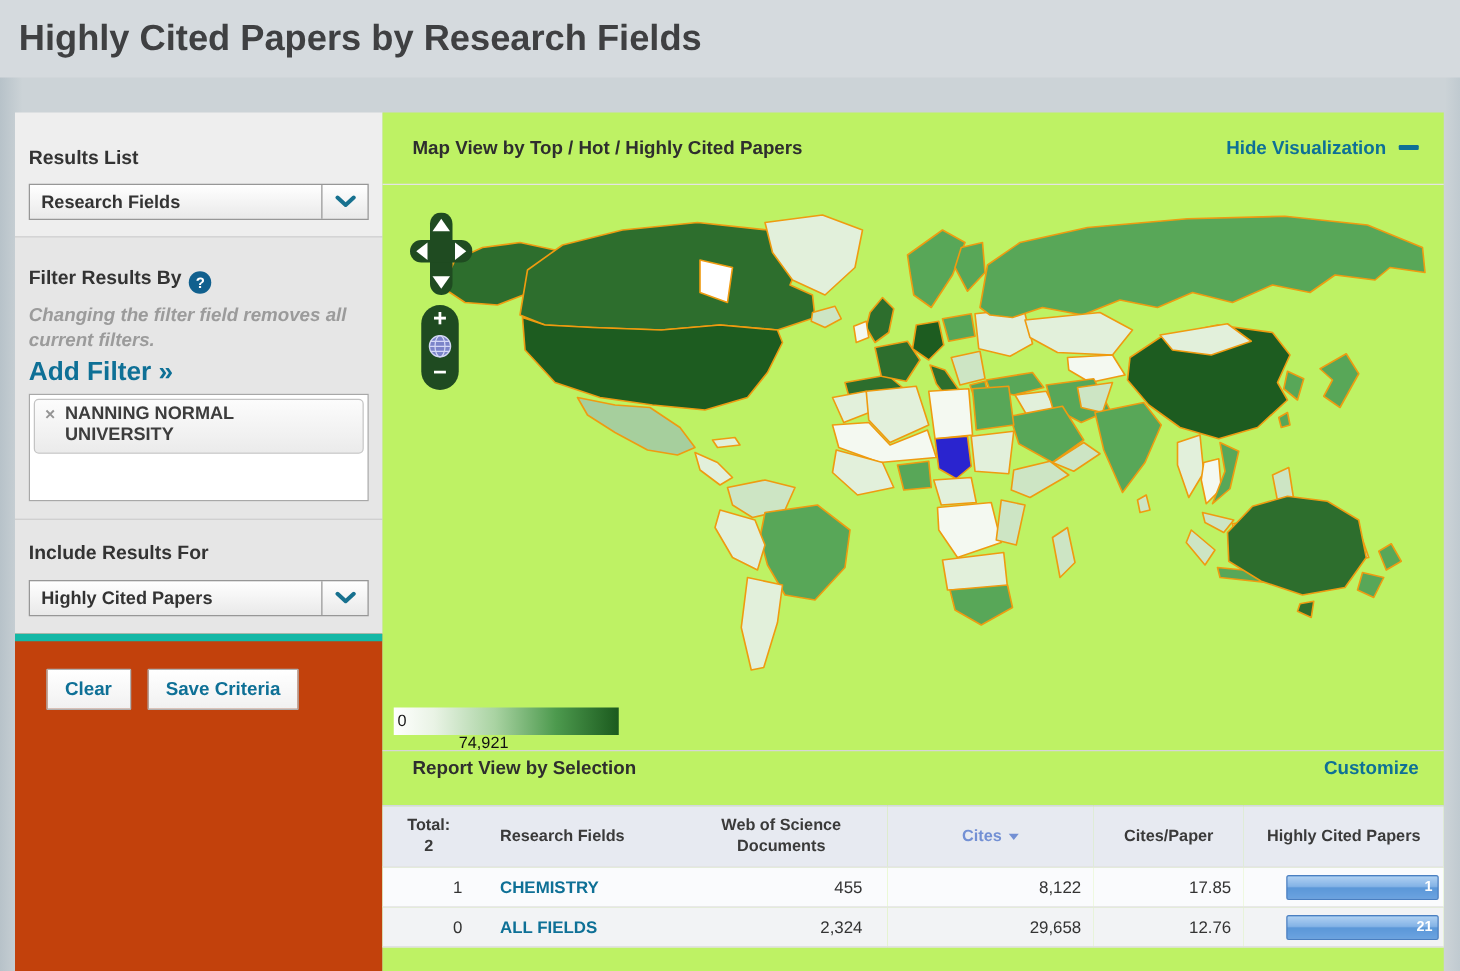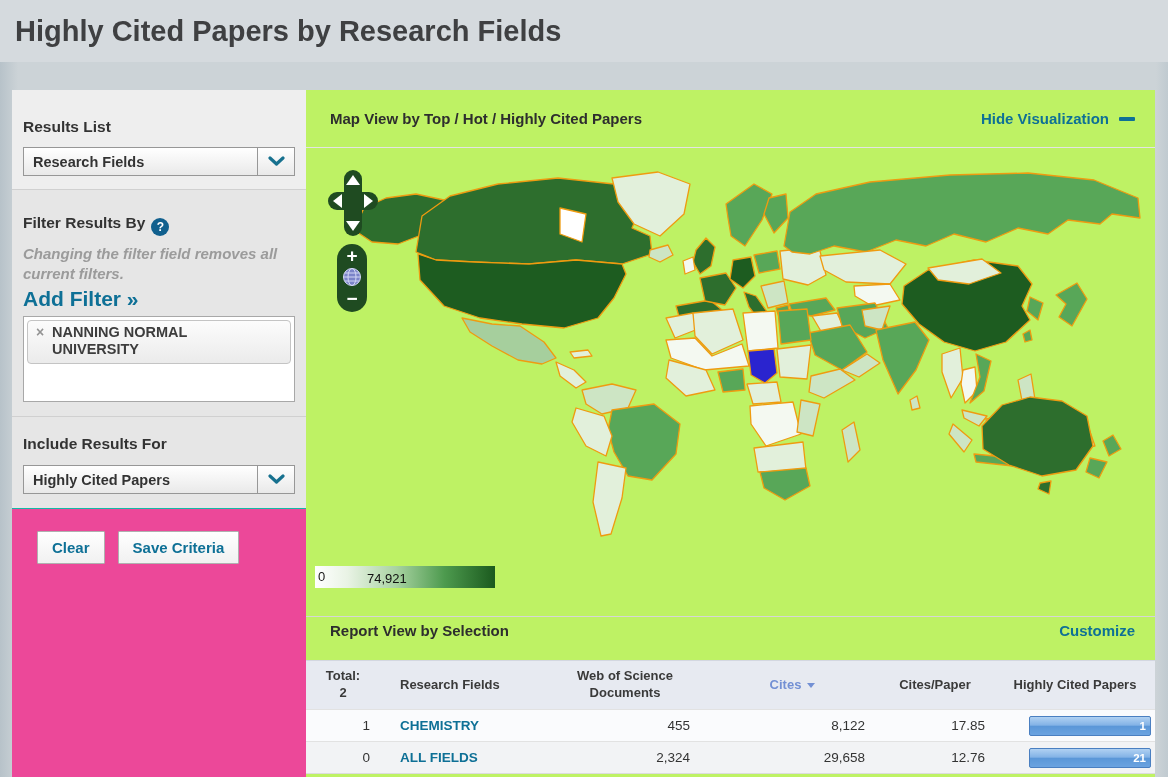--- a/index.html
+++ b/index.html
@@ -13,21 +13,21 @@
   .titlebar h1{margin:0;font-size:29px;font-weight:bold;color:#3f4042;letter-spacing:0;}
 
   .frame{position:absolute;top:90px;left:12px;right:13px;bottom:0;display:flex;}
 
   
   .sidebar{width:294px;display:flex;flex-direction:column;box-sizing:border-box;}
   .sidebar section{padding:0 11px;box-sizing:border-box;}
   .sb1{background:#eeeeee;padding-top:28px!important;padding-bottom:13px!important;}
   .sb2{background:#e6e6e6;border-top:1px solid #d0d0d0;padding-top:24px!important;padding-bottom:14px!important;}
   .sb3{background:#e6e6e6;border-top:1px solid #d0d0d0;padding-top:18px!important;padding-bottom:14px!important;}
-  .sb4{background:#ec4899;border-top:1px solid #14b8a6;padding-top:22px!important;flex:1;}
+  .sb4{background:#c2410c;border-top:6px solid #14b8a6;padding-top:22px!important;flex:1;}
   .sidebar h2{margin:0;font-size:15.5px;font-weight:bold;color:#333;}
   .sb1 h2{margin-bottom:11px;}
   .sb3 h2{margin-bottom:12px;}
 
   .dropdown{height:27px;border:1px solid #979797;background:linear-gradient(#ffffff,#e9e9e9);display:flex;align-items:stretch;cursor:pointer;}
   .dd-label{flex:1;display:flex;align-items:center;padding-left:9px;font-size:14.5px;font-weight:bold;color:#333;}
   .dd-btn{width:36px;border-left:1px solid #979797;display:flex;align-items:center;justify-content:center;}
 
   .help-icon{display:inline-block;width:18px;height:18px;border-radius:50%;background:#11608e;color:#fff;font-size:12px;font-weight:bold;text-align:center;line-height:18px;margin-left:6px;vertical-align:-3px;cursor:pointer;}
   .filter-note{margin:8px 0 4px;font-size:15px;font-weight:bold;font-style:italic;color:#9b9b9b;line-height:1.3;width:258px;}
@@ -47,23 +47,23 @@
   .teal-link{color:#0e7096;font-weight:bold;font-size:15px;text-decoration:none;cursor:pointer;white-space:nowrap;}
   .dash-icon{display:inline-block;width:16px;height:4px;background:#0e7096;border-radius:1px;margin-left:10px;vertical-align:3px;}
 
   .map-area{position:relative;height:452px;}
   .worldmap{position:absolute;left:8px;top:10px;}
   .pan-ctl{position:absolute;left:22px;top:22px;cursor:pointer;}
   .zoom-ctl{position:absolute;left:31px;top:96px;width:30px;height:68px;background:#1f4b21;border-radius:15px;display:flex;flex-direction:column;align-items:center;justify-content:space-between;padding:3px 0 5px;box-sizing:border-box;}
   .zoom-btn{color:#fff;font-weight:bold;font-size:19px;line-height:17px;cursor:pointer;}
   .legend{position:absolute;left:9px;top:418px;width:180px;height:22px;background:linear-gradient(to right,#ffffff 0%,#e9f3e5 18%,#a9d3a2 45%,#4d9a4e 72%,#1b5a1e 100%);}
   .legend .min{position:absolute;left:3px;top:3px;font-size:13px;color:#1a1a1a;}
-  .legend .max{position:absolute;left:52px;top:5px;font-size:13px;color:#101010;}
-
-  .report-header{height:44px;border-top:1px solid #d6d6d6;display:flex;align-items:center;padding:0 20px 16px 24px;box-sizing:border-box;margin-top:16px;}
+  .legend .max{position:absolute;left:52px;top:20px;font-size:13px;color:#101010;}
+
+  .report-header{height:44px;border-top:1px solid #d6d6d6;display:flex;align-items:center;padding:0 20px 16px 24px;box-sizing:border-box;}
 
   table.report{width:100%;border-collapse:collapse;table-layout:fixed;}
   table.report col.c1{width:74px;} table.report col.c2{width:160px;} table.report col.c3{width:170px;}
   table.report col.c4{width:165px;} table.report col.c5{width:120px;} table.report col.c6{width:160px;}
   table.report th{background:#e7eaf1;height:46px;font-size:13px;font-weight:bold;color:#3a3a3a;border-top:1px solid #d3d7e0;vertical-align:middle;text-align:center;line-height:1.3;cursor:pointer;}
   table.report th.col-field{text-align:left;padding-left:20px;}
   table.report th.col-cites .lbl{color:#7390d4;}
   .caret{display:inline-block;width:0;height:0;border-left:4px solid transparent;border-right:4px solid transparent;border-top:5px solid #7390d4;margin-left:6px;vertical-align:1px;}
   table.report td{height:29px;font-size:13.5px;color:#333;border-top:1px solid #e2e2e2;vertical-align:middle;}
   tr.r0{background:#fafbfd;} tr.r1{background:#f2f3f5;}

